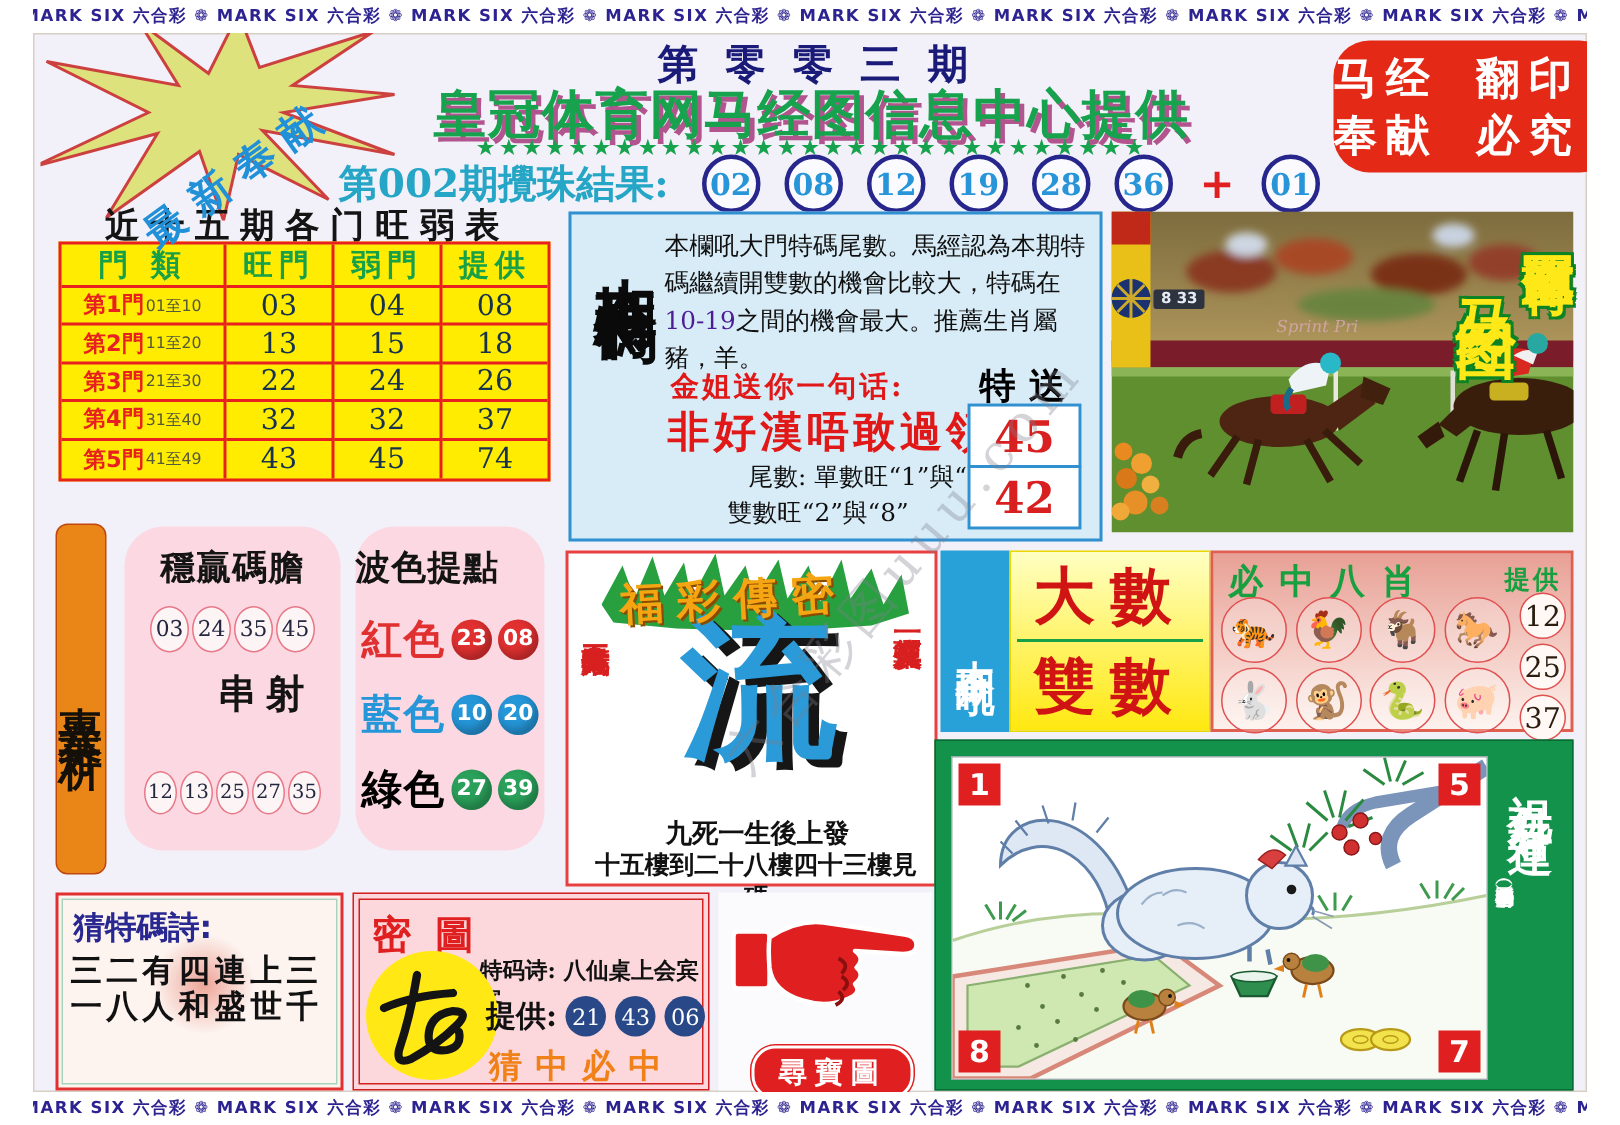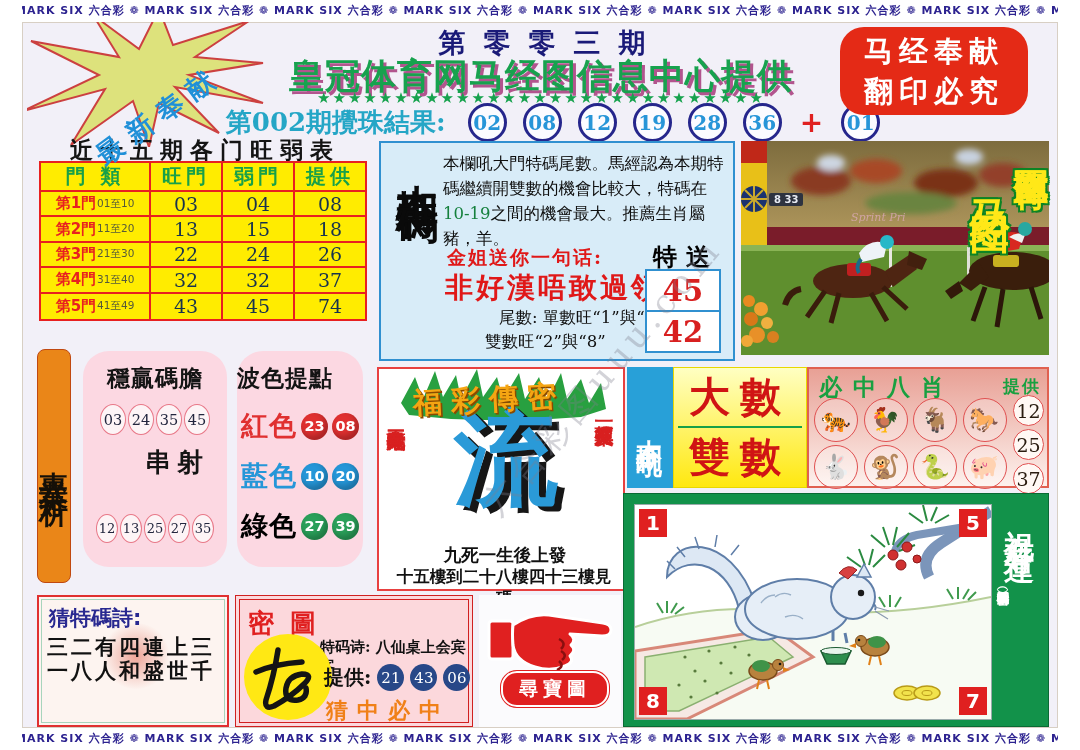--- a/index.html
+++ b/index.html
@@ -22,22 +22,22 @@
   .issue-title{left:308px;top:2px;width:440px;text-align:center;font:bold 27px "DejaVu Serif",serif;
       color:#1a1a78;letter-spacing:18px;}
   .provider{left:198px;top:30px;width:640px;text-align:center;font:bold 35px "DejaVu Serif",serif;
       color:#17a24e;text-shadow:3px 3px 0 #b2558e;letter-spacing:1px;}
   .stars{left:218px;top:66px;width:600px;text-align:center;color:#17a24e;font-size:15px;letter-spacing:2px;}
   .result-row{left:180px;top:80px;width:700px;display:flex;align-items:center;justify-content:center;gap:16px;}
   .result-label{font:bold 26px "DejaVu Serif",serif;color:#25a6c6;margin-right:6px;}
   .res-circle{width:33px;height:33px;border:3px solid #26268c;border-radius:50%;background:#fbfbff;
       color:#2795d8;font:bold 20px "DejaVu Serif",serif;display:flex;align-items:center;justify-content:center;}
   .res-plus{color:#e02020;font:bold 28px "DejaVu Sans",sans-serif;margin:0 2px;}
-  .stamp{left:817px;top:4px;width:188px;height:88px;background:#e42a16;border-radius:24px;
-      display:flex;flex-direction:column;align-items:center;justify-content:center;gap:2px;}
+  .stamp{left:866px;top:4px;width:188px;height:88px;background:#e42a16;border-radius:24px;
+      display:flex;flex-direction:row;align-items:center;justify-content:center;gap:2px;}
   .stamp div{color:#fff;font:bold 29px "DejaVu Serif",serif;letter-spacing:6px;line-height:38px;}
   
   .ht-title{left:16px;top:112px;width:332px;text-align:center;font:bold 23px "DejaVu Serif",serif;
       color:#141414;letter-spacing:7px;}
   .ht{left:16px;top:138px;width:328px;height:160px;background:#ffec00;border:2.5px solid #e82020;
       box-sizing:border-box;display:grid;grid-template-columns:110px 72px 72px 1fr;
       grid-template-rows:29px repeat(5,1fr);}
   .ht>div{border-right:2px solid #e82020;border-bottom:2px solid #e82020;display:flex;
       align-items:center;justify-content:center;box-sizing:border-box;}
   .ht>div:nth-child(4n){border-right:none;}
@@ -46,21 +46,21 @@
   .ht-gate{gap:1px;}
   .ht-gate b{color:#e82020;font:bold 15px "DejaVu Sans",sans-serif;}
   .ht-gate span{color:#555a3a;font-size:10.5px;}
   .ht-num{color:#17324e;font:19px "DejaVu Serif",serif;}
   
   .spbox{left:356px;top:118px;width:356px;height:220px;background:#d8ecf8;border:2.5px solid #3090d0;
       box-sizing:border-box;}
   .sp-vtitle{position:absolute;left:8px;top:8px;height:204px;writing-mode:vertical-rl;text-orientation:upright;
       font:bold 42px "DejaVu Serif",serif;color:#0a0a0a;letter-spacing:6px;}
   .sp-body{position:absolute;left:62px;top:8px;width:286px;font:16.5px/1.52 "DejaVu Serif",serif;color:#101010;}
-  .sp-body .hl{color:#15803d;text-align:center;}
+  .sp-body .hl{color:#4c1d95;text-align:center;}
   .sp-red1{position:absolute;left:66px;top:102px;font:bold 19px "DejaVu Serif",serif;color:#e01818;letter-spacing:2px;}
   .sp-red2{position:absolute;left:64px;top:126px;font:bold 28px "DejaVu Serif",serif;color:#e01818;letter-spacing:3px;}
   .sp-tail1{position:absolute;left:72px;top:164px;font:16.5px "DejaVu Serif",serif;color:#101010;margin-left:46px;}
   .sp-tail2{position:absolute;left:104px;top:188px;font:16.5px "DejaVu Serif",serif;color:#101010;}
   .sp-gift-label{position:absolute;right:14px;top:98px;font:bold 24px "DejaVu Serif",serif;letter-spacing:9px;color:#000;}
   .sp-gift{position:absolute;right:12px;top:128px;display:flex;flex-direction:column;}
   .sp-gift div{width:72px;height:39px;background:#fff;border:2px solid #3090d0;margin-top:-2px;
       display:flex;align-items:center;justify-content:center;color:#d82020;font:bold 29px "DejaVu Serif",serif;}
   
   .photo{left:718px;top:118px;width:308px;height:214px;}
@@ -150,21 +150,21 @@
   .sc-codelab{font:bold 23px "DejaVu Serif",serif;color:#e01818;}
   .sc-codeval{background:#5b2490;color:#f8b018;font:bold 23px "DejaVu Serif",serif;letter-spacing:5px;padding:0 7px;line-height:27px;}
   .sc-poem{position:absolute;left:84px;top:42px;font:bold 15px "DejaVu Serif",serif;color:#111;}
   .sc-circle{position:absolute;left:8px;top:38px;width:88px;height:86px;background:#ffe814;border-radius:50%;}
   .sc-offer{position:absolute;left:88px;top:68px;display:flex;align-items:center;gap:6px;}
   .sc-offer .lab{font:bold 20px "DejaVu Serif",serif;color:#111;}
   .sc-ball{width:27px;height:27px;border-radius:50%;background:#284888;color:#fff;
       font:15px "DejaVu Serif",serif;display:flex;align-items:center;justify-content:center;}
   .sc-footer{position:absolute;left:90px;top:100px;font:bold 22px "DejaVu Serif",serif;color:#f08018;letter-spacing:9px;}
   .handbox{left:456px;top:572px;width:142px;height:132px;background:#fbfbfd;}
-  .hint-badge{position:absolute;left:22px;top:76px;width:104px;height:32px;background:#e02020;border-radius:16px;
+  .hint-badge{position:absolute;left:22px;top:102px;width:104px;height:32px;background:#e02020;border-radius:16px;
       border:2px solid #fff;box-shadow:0 0 0 1px #e02020;display:flex;align-items:center;justify-content:center;}
   .hint-badge div{color:#fff;font:bold 19px "DejaVu Serif",serif;letter-spacing:5px;}
   .watermark{left:300px;top:330px;width:560px;text-align:center;transform:rotate(-50deg);
       font:34px "DejaVu Serif",serif;color:rgba(125,125,140,.34);letter-spacing:6px;z-index:20;pointer-events:none;}
 </style>
 </head>
 <body>
 
 <div id="page">
 

